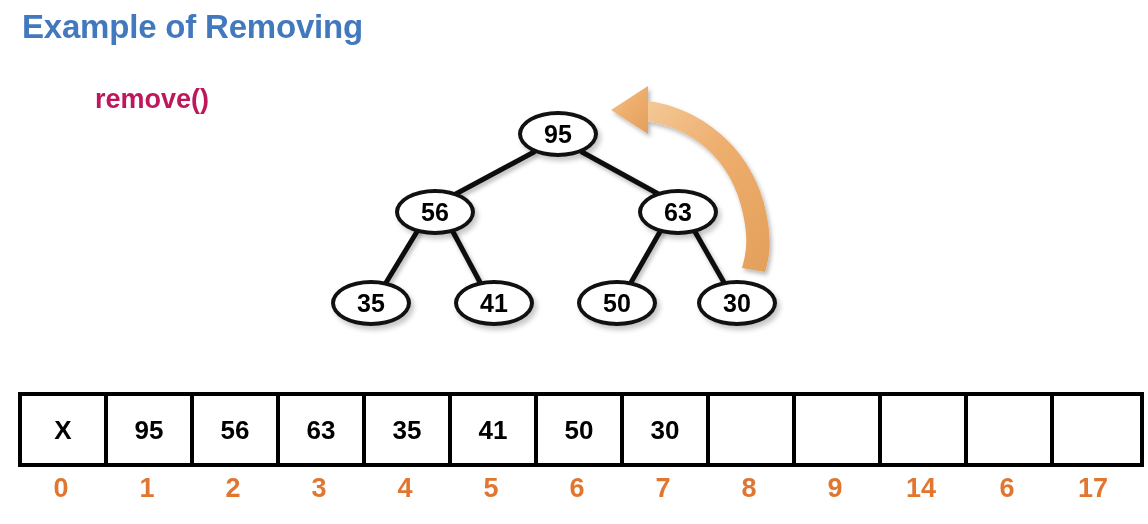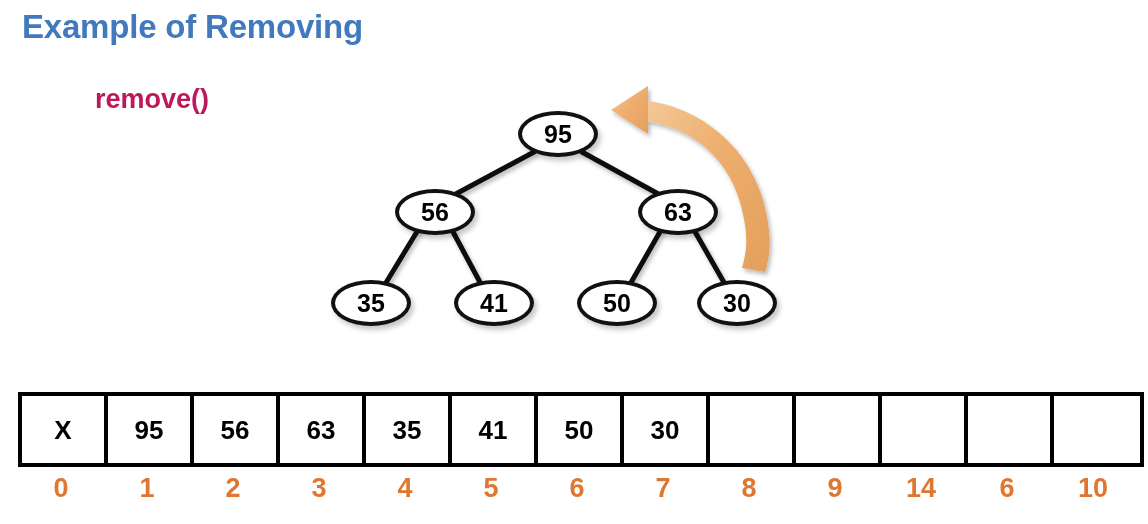--- a/index.html
+++ b/index.html
@@ -251,16 +251,16 @@
     <div class="array-index">2</div>
     <div class="array-index">3</div>
     <div class="array-index">4</div>
     <div class="array-index">5</div>
     <div class="array-index">6</div>
     <div class="array-index">7</div>
     <div class="array-index">8</div>
     <div class="array-index">9</div>
     <div class="array-index">14</div>
     <div class="array-index">6</div>
-    <div class="array-index">10</div>
+    <div class="array-index">17</div>
   </div>
 
 </div>
 
 </body></html>

